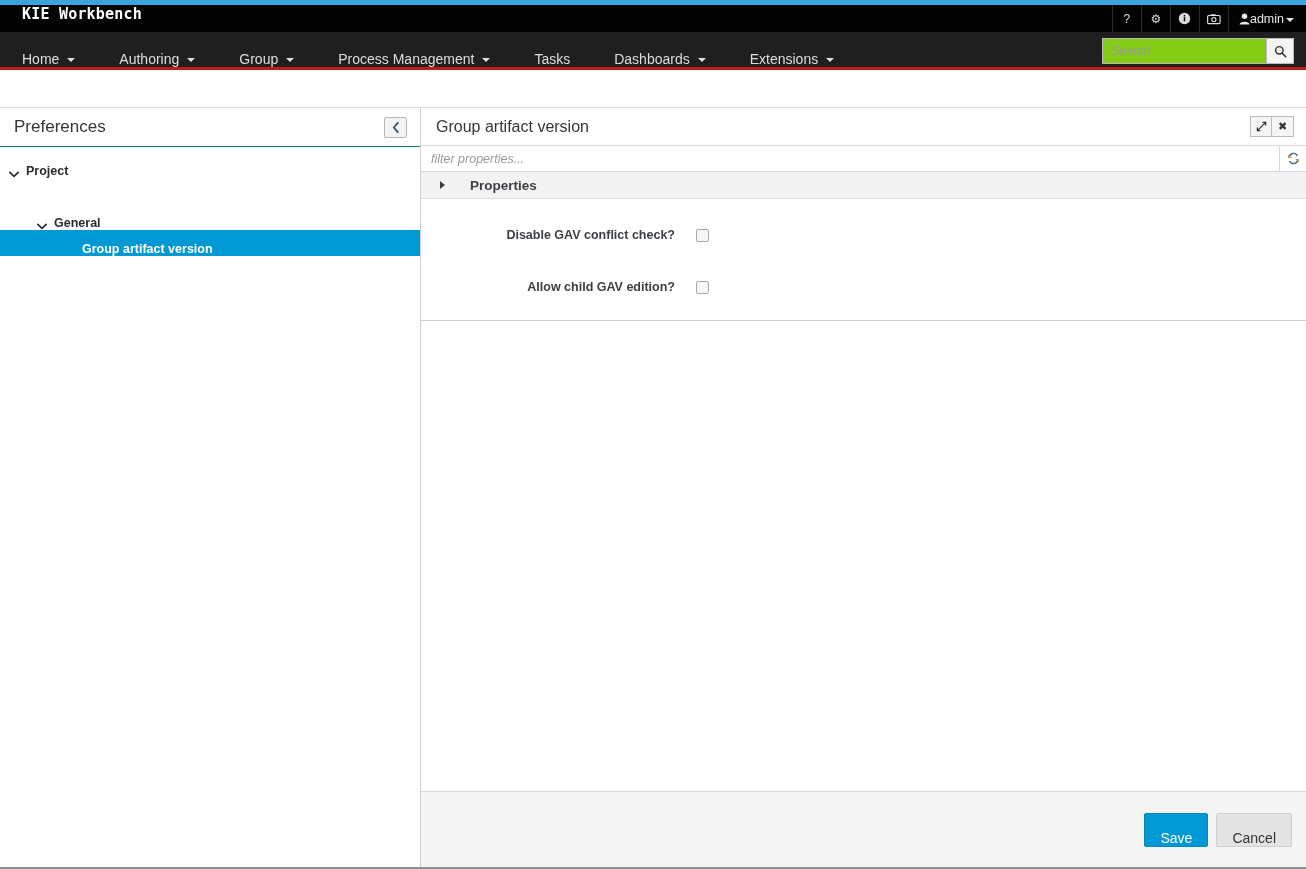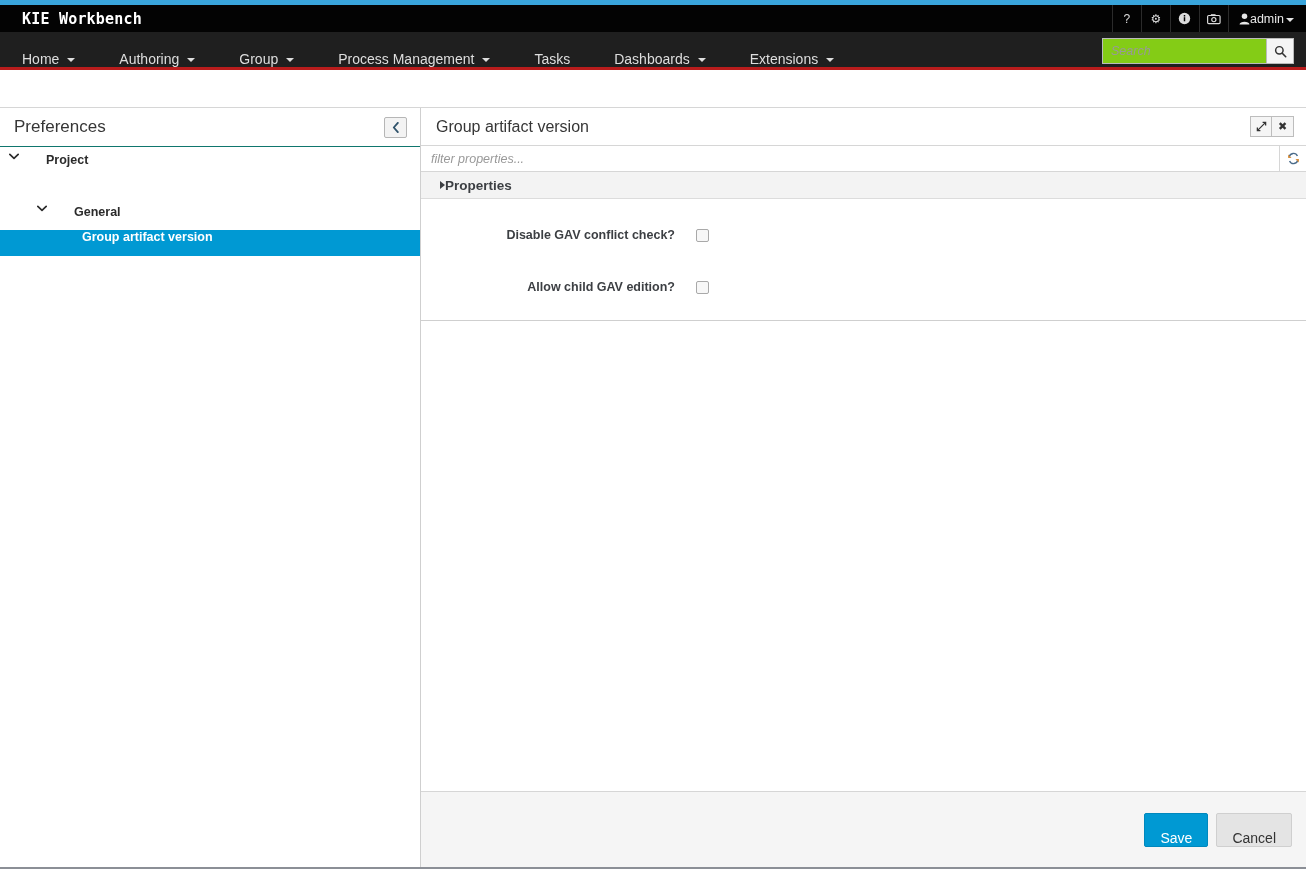--- a/index.html
+++ b/index.html
@@ -16,21 +16,21 @@
     height: 5px;
     background: #39a5dc;
     width: 100%;
   }
 
   
   .masthead {
     height: 27px;
     background: #030303;
     display: flex;
-    align-items: center;
+    align-items: flex-start;
     position: relative;
   }
   .brand {
     color: #ffffff;
     font-family: "DejaVu Sans Mono", monospace;
     font-size: 15px;
     font-weight: bold;
     letter-spacing: 0.2px;
     padding-left: 22px;
   }
@@ -163,26 +163,25 @@
     border-radius: 2px;
     display: flex;
     align-items: center;
     justify-content: center;
     cursor: pointer;
   }
   .tree { padding-top: 6px; }
   .tree-node {
     height: 25px;
     display: flex;
-    align-items: flex-start;
+    align-items: flex-end;
     font-size: 12.5px;
     color: #2b2b2b;
     cursor: pointer;
     font-weight: bold;
-    gap: 20px;
   }
   .tree-node .twisty {
     width: 16px;
     display: inline-flex;
     justify-content: center;
     align-items: center;
     color: #2b2b2b;
     font-size: 10px;
     margin-right: 4px;
   }
@@ -255,21 +254,21 @@
     cursor: pointer;
     background: #fff;
   }
 
   .section-header {
     height: 27px;
     background: #f3f3f3;
     border-bottom: 1px solid #dcdcdc;
     display: flex;
     align-items: center;
-    gap: 0;
+    gap: 25px;
     padding-left: 19px;
     font-size: 13.5px;
     font-weight: bold;
     color: #3c3f43;
     cursor: pointer;
   }
   .caret-right {
     display: inline-block;
     width: 0; height: 0;
     border-top: 4px solid transparent;

